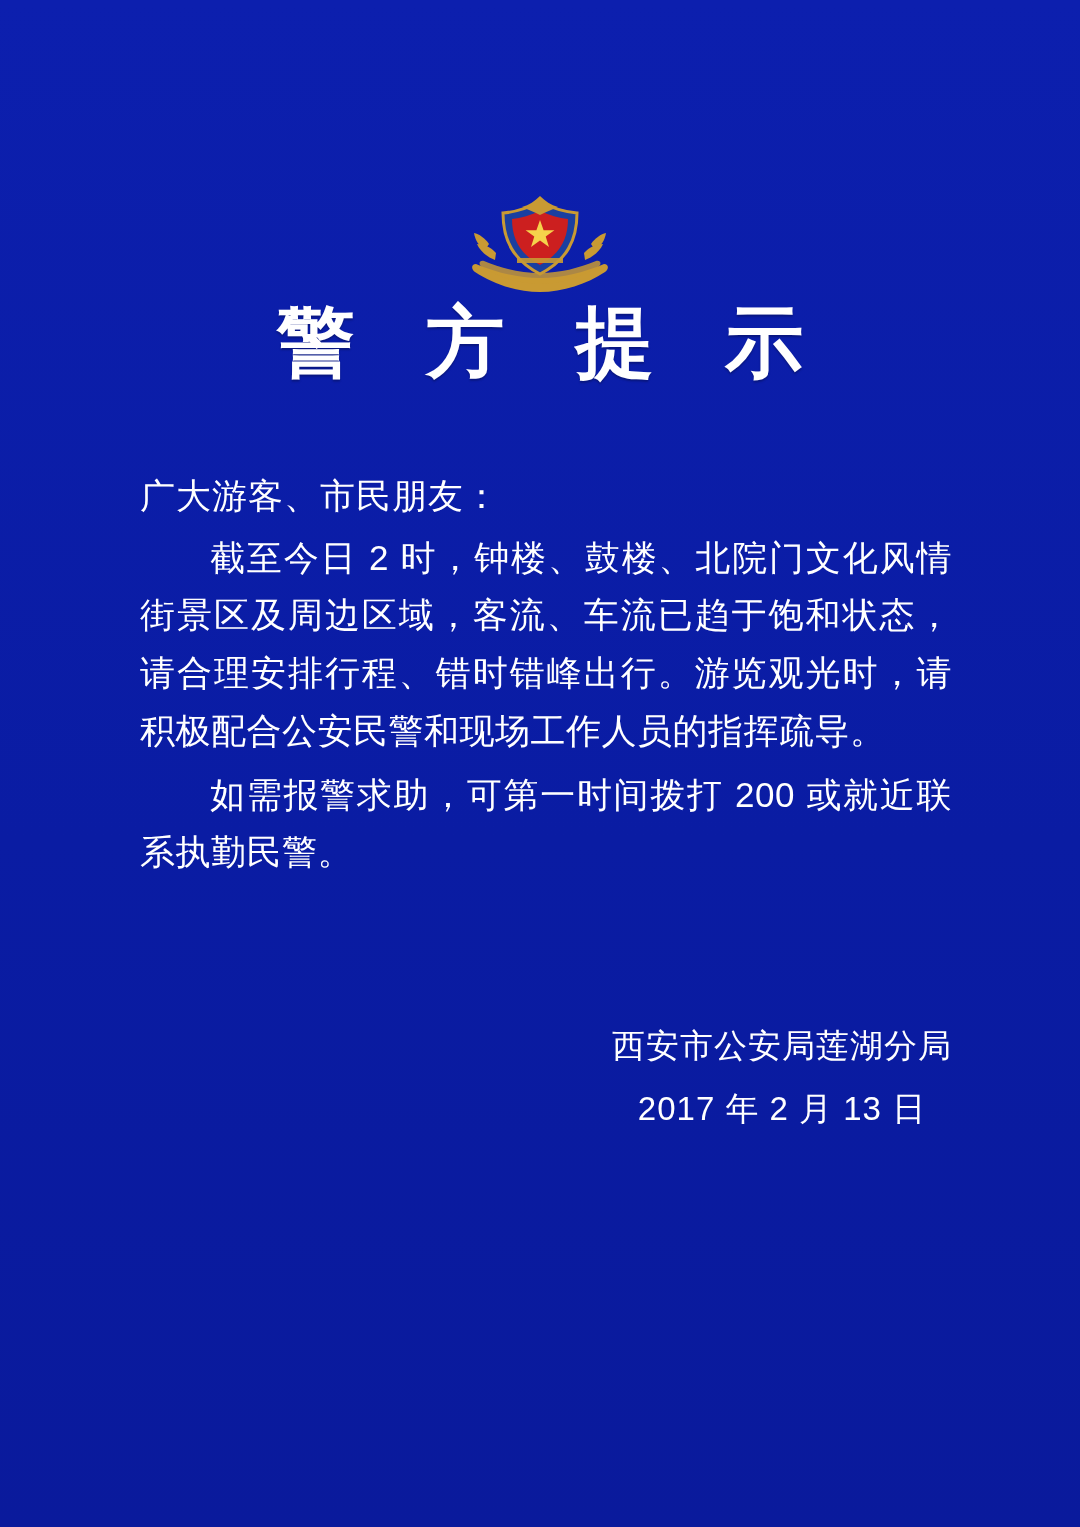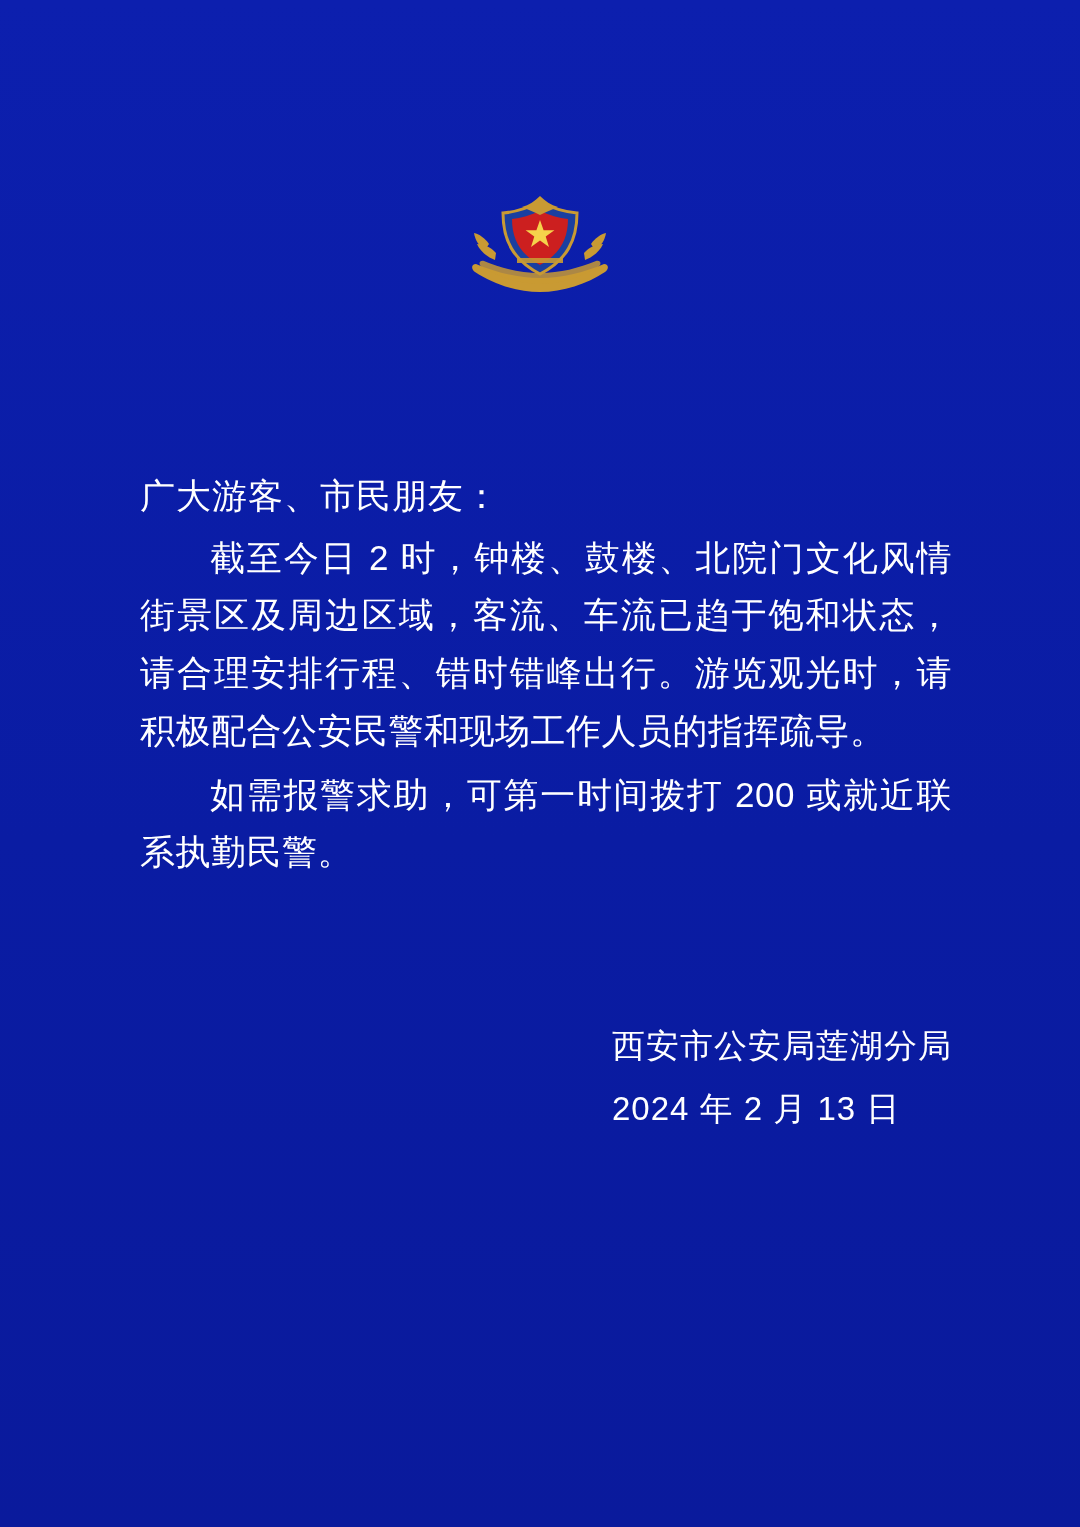--- a/index.html
+++ b/index.html
@@ -78,20 +78,21 @@
     text-align: justify;
     text-justify: inter-ideograph;
     letter-spacing: 0.5px;
   }
 
   
   .signature {
     position: absolute;
     top: 1015px;
     right: 128px;
+    text-align: center;
     font-size: 33px;
     line-height: 1.9;
     letter-spacing: 1px;
   }
   .sig-org { white-space: nowrap; }
   .sig-date { white-space: nowrap; }
 </style>
 </head>
 <body>
 
@@ -116,25 +117,26 @@
 
         <polygon fill="#f5d34b" points="75,32 78.6,42.2 89.4,42.2 80.7,48.6 84,58.9 75,52.6 66,58.9 69.3,48.6 60.6,42.2 71.4,42.2"></polygon>
 
         <path d="M52 70 h46 v5 h-46 z" fill="#c99a33" opacity="0.9"></path>
 
         <path d="M75 8 C70 13 64 17 57 19 C63 22 70 24 75 27 C80 24 87 22 93 19 C86 17 80 13 75 8 Z" fill="#c99a33"></path>
       </svg>
     </div>
   </div>
 
+  <div class="title">警 方 提 示</div>
 
   <div class="body-block">
     <p class="salutation">广大游客、市民朋友：</p>
     <p class="para">截至今日 2 时，钟楼、鼓楼、北院门文化风情街景区及周边区域，客流、车流已趋于饱和状态，请合理安排行程、错时错峰出行。游览观光时，请积极配合公安民警和现场工作人员的指挥疏导。</p>
     <p class="para">如需报警求助，可第一时间拨打 200 或就近联系执勤民警。</p>
   </div>
 
   <div class="signature">
     <div class="sig-org">西安市公安局莲湖分局</div>
-    <div class="sig-date">2024 年 2 月 13 日</div>
+    <div class="sig-date">2017 年 2 月 13 日</div>
   </div>
 
 </div>
 
 </body></html>

